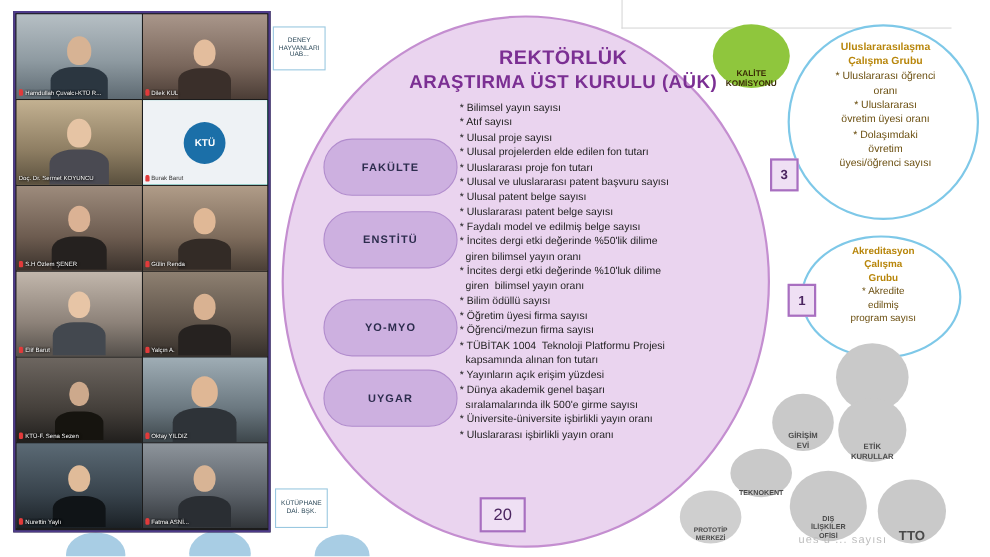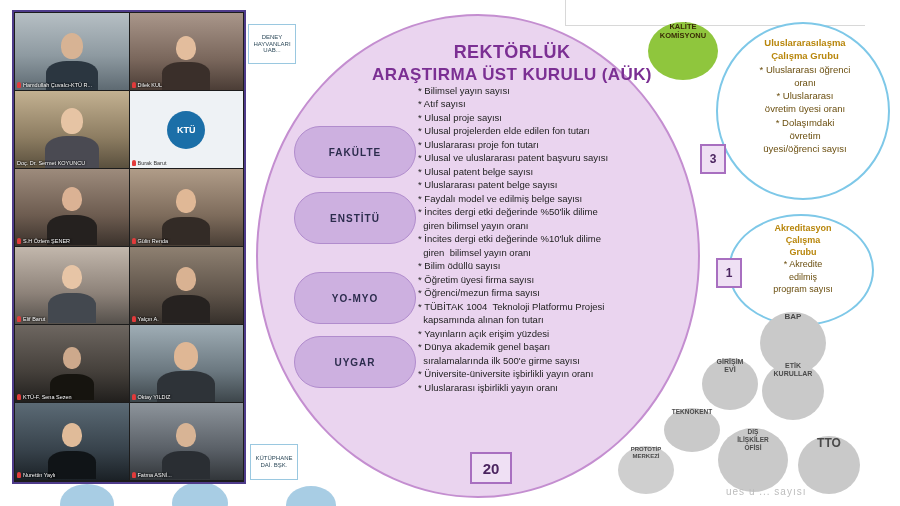--- a/index.html
+++ b/index.html
@@ -62,21 +62,21 @@
     color: #7b2f93;
     font-weight: bold;
     line-height: 1.35;
     font-size: 18px;
     letter-spacing: 0.4px;
   }
   .title-line2 { font-size: 17px; }
 
   .metric-list {
     position: absolute;
-    left: 418px; top: 84px;
+    left: 418px; top: 92px;
     width: 250px;
     font-size: 9.5px;
     color: #222222;
     line-height: 1.42;
   }
   .metric-list .mi { white-space: pre-wrap; }
 
   
   .pill {
     position: absolute;
@@ -92,36 +92,36 @@
     align-items: center;
     justify-content: center;
   }
   .pill-1 { left: 294px; top: 126px; }
   .pill-2 { left: 294px; top: 192px; }
   .pill-3 { left: 294px; top: 272px; }
   .pill-4 { left: 294px; top: 336px; }
 
   .count-box {
     position: absolute;
-    left: 470px; top: 452px;
+    left: 436px; top: 452px;
     width: 38px; height: 28px;
     background: #efe0f4;
     border: 2px solid #a86fc0;
     color: #4b2560;
     font-size: 15px;
-    font-weight: bold;
+    font-weight: normal;
     display: flex; align-items: center; justify-content: center;
   }
 
   
   .circle {
     position: absolute;
     border-radius: 50%;
     display: flex;
-    align-items: flex-start;
+    align-items: flex-end;
     justify-content: center;
     text-align: center;
     box-sizing: border-box;
   }
   .c-kalite {
     left: 648px; top: 22px;
     width: 70px; height: 58px;
     background: #8fc63d;
     color: #3a2b05;
     font-size: 7.5px;

